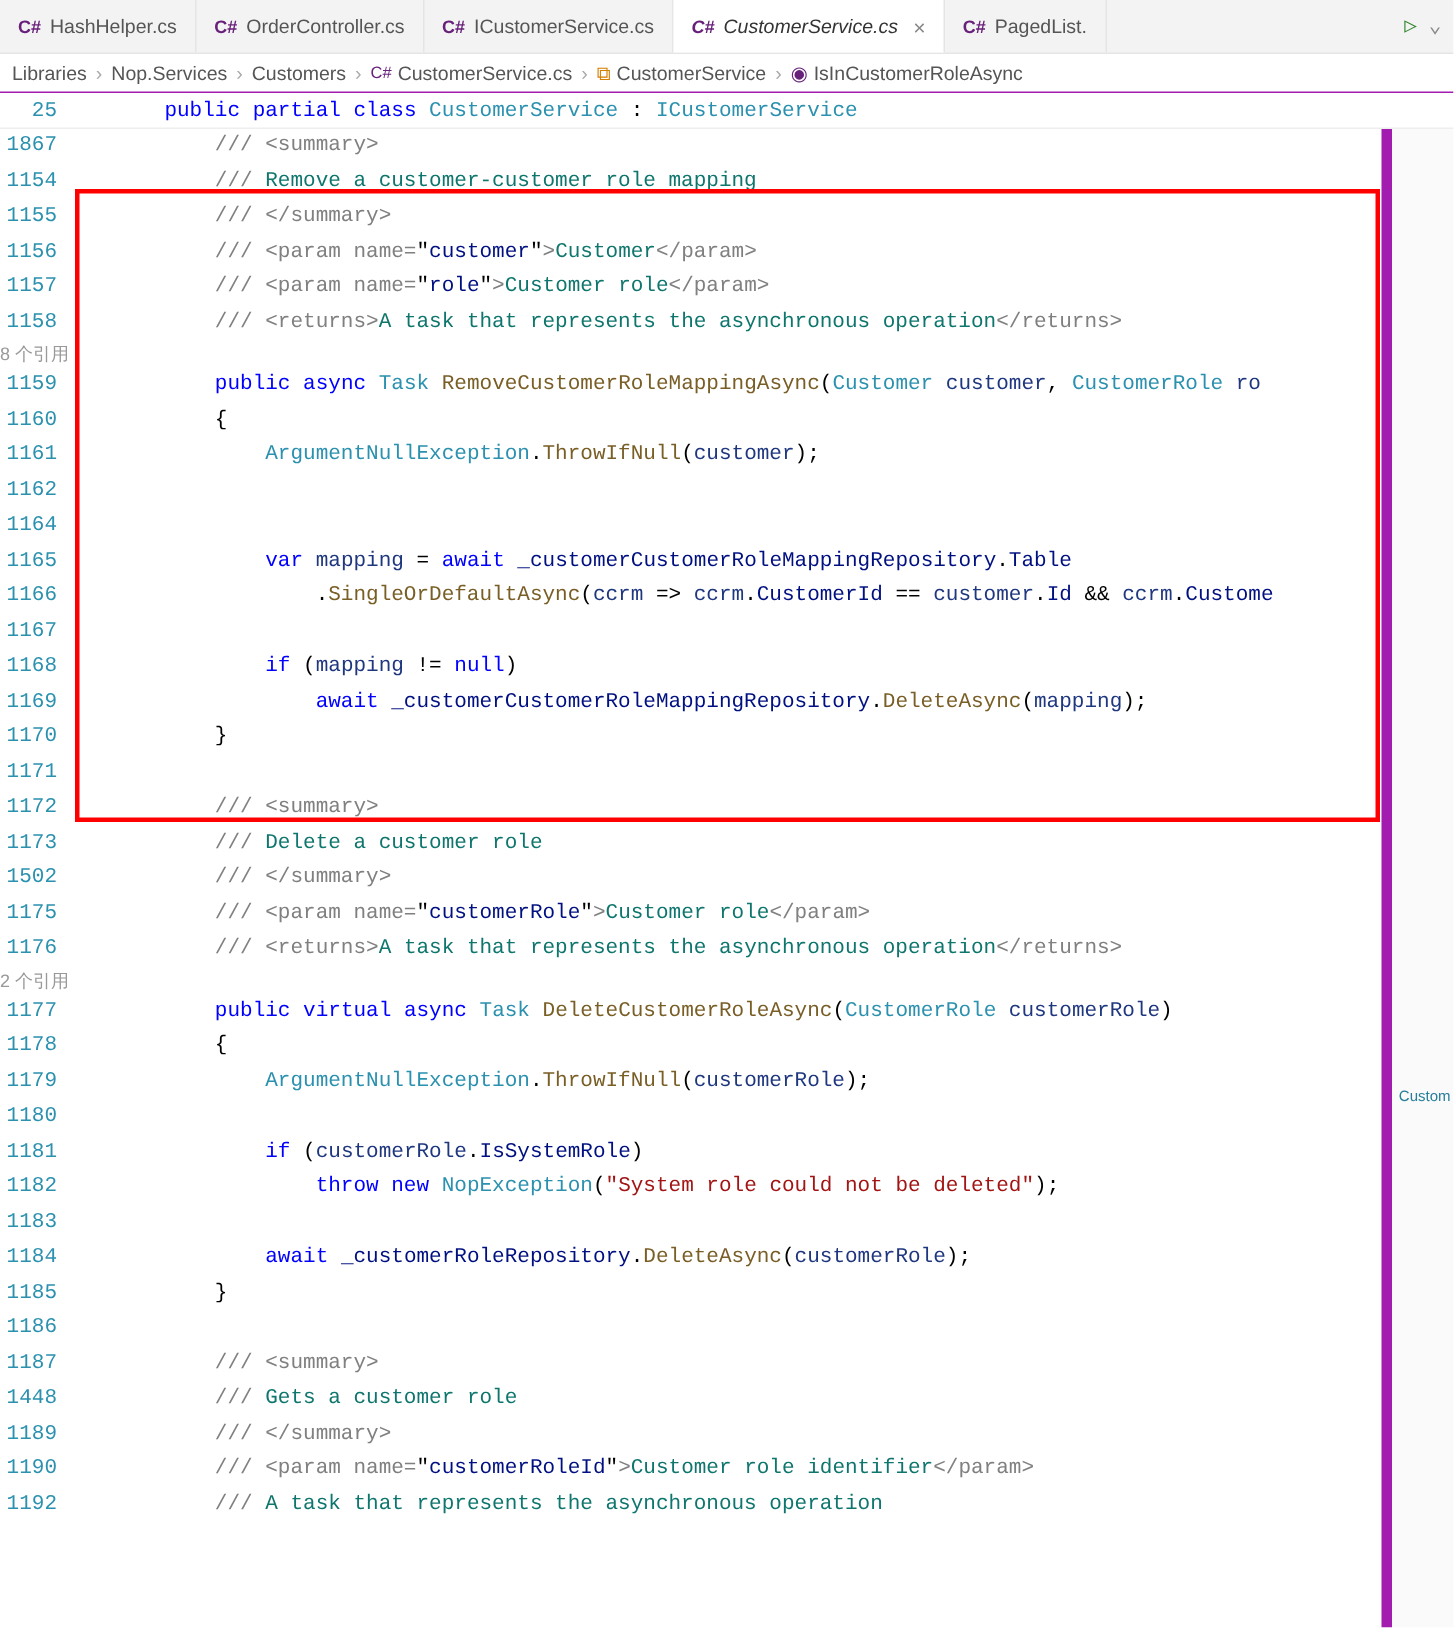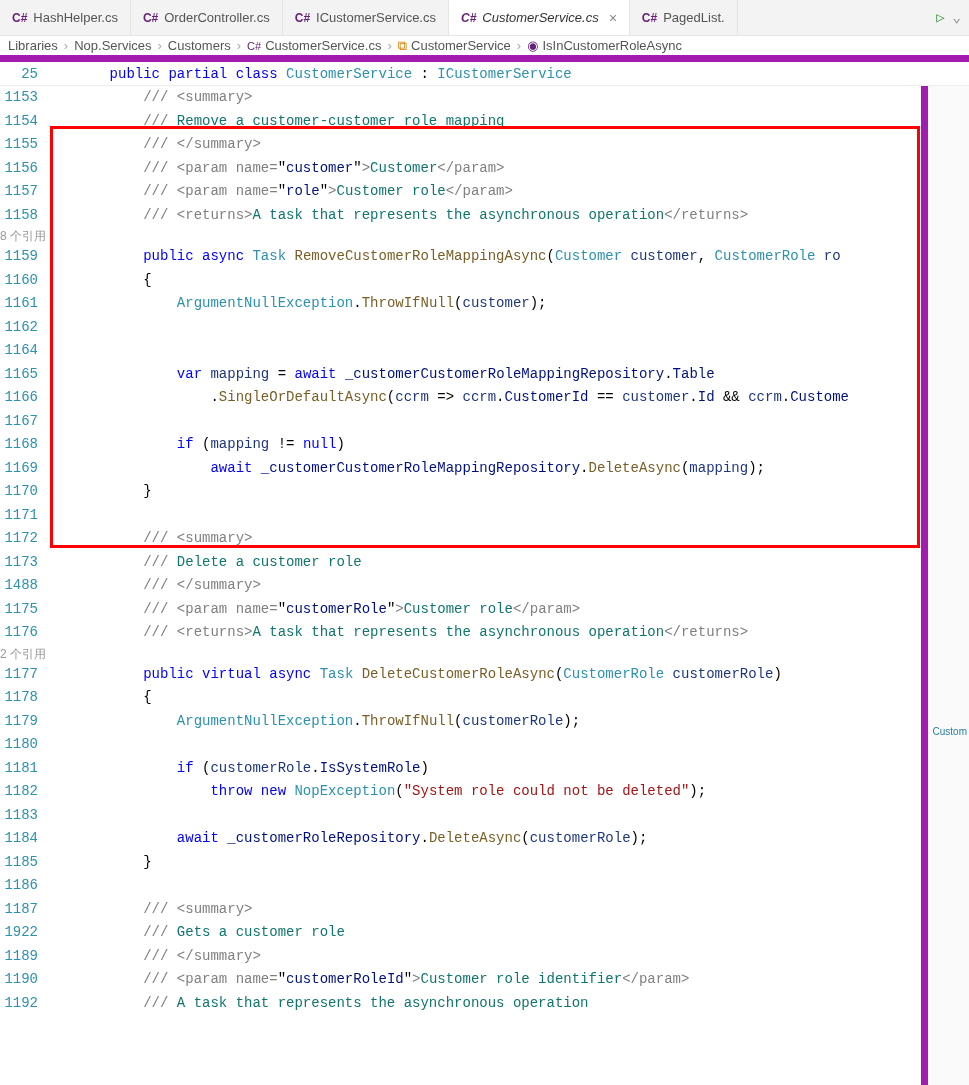--- a/index.html
+++ b/index.html
@@ -56,21 +56,21 @@
   }
   .breadcrumbs {
     display: flex;
     align-items: center;
     padding: 4px 8px;
     font-family: 'Segoe UI', sans-serif;
     font-size: 13px;
     color: #555;
     gap: 4px;
     height: 26px;
-    border-bottom: 7px solid #a21caf;
+    border-bottom: 1px solid #a21caf;
   }
   .breadcrumbs .chev { color: #aaa; padding: 0 2px; }
   .breadcrumbs .ic { color: #68217a; font-size: 11px; }
   .breadcrumbs .ic-orange { color: #d67e00; }
   .breadcrumbs .ic-purple { color: #68217a; }
   .editor-wrap {
     display: flex;
     height: calc(1085px - 36px - 26px - 24px);
   }
   .editor {
@@ -198,57 +198,57 @@
 
 <div class="sticky-header">
   <span class="ln">25</span>
   <span class="fold-col"></span>
   <span class="code" id="sticky-code"><span class="plain">    </span><span class="kw">public</span><span class="plain"> </span><span class="kw">partial</span><span class="plain"> </span><span class="kw">class</span><span class="plain"> </span><span class="type">CustomerService</span><span class="plain"> : </span><span class="type">ICustomerService</span></span>
 </div>
 
 <div class="editor-wrap">
   <div class="editor">
     <div id="code-lines">
-        <div class="line"><span class="ln">1153</span><span class="fold-col"></span><span class="code"><span class="plain">        </span><span class="cmt-tag">/// </span><span class="cmt-tag">&lt;summary&gt;</span></span></div>
+        <div class="line"><span class="ln">1867</span><span class="fold-col"></span><span class="code"><span class="plain">        </span><span class="cmt-tag">/// </span><span class="cmt-tag">&lt;summary&gt;</span></span></div>
         <div class="line"><span class="ln">1154</span><span class="fold-col"></span><span class="code"><span class="plain">        </span><span class="cmt-tag">/// </span><span class="cmt">Remove a customer-customer role mapping</span></span></div>
         <div class="line"><span class="ln">1155</span><span class="fold-col"></span><span class="code"><span class="plain">        </span><span class="cmt-tag">/// </span><span class="cmt-tag">&lt;/summary&gt;</span></span></div>
         <div class="line"><span class="ln">1156</span><span class="fold-col"></span><span class="code"><span class="plain">        </span><span class="cmt-tag">/// </span><span class="cmt-tag">&lt;param name=</span><span class="plain">"</span><span class="ident">customer</span><span class="plain">"</span><span class="cmt-tag">&gt;</span><span class="cmt">Customer</span><span class="cmt-tag">&lt;/param&gt;</span></span></div>
         <div class="line"><span class="ln">1157</span><span class="fold-col"></span><span class="code"><span class="plain">        </span><span class="cmt-tag">/// </span><span class="cmt-tag">&lt;param name=</span><span class="plain">"</span><span class="ident">role</span><span class="plain">"</span><span class="cmt-tag">&gt;</span><span class="cmt">Customer role</span><span class="cmt-tag">&lt;/param&gt;</span></span></div>
         <div class="line"><span class="ln">1158</span><span class="fold-col"></span><span class="code"><span class="plain">        </span><span class="cmt-tag">/// </span><span class="cmt-tag">&lt;returns&gt;</span><span class="cmt">A task that represents the asynchronous operation</span><span class="cmt-tag">&lt;/returns&gt;</span></span></div>
         <div class="codelens">8 个引用</div>
         <div class="line"><span class="ln">1159</span><span class="fold-col"></span><span class="code"><span class="plain">        </span><span class="kw">public</span><span class="plain"> </span><span class="kw">async</span><span class="plain"> </span><span class="type">Task</span><span class="plain"> </span><span class="method">RemoveCustomerRoleMappingAsync</span><span class="plain">(</span><span class="type">Customer</span><span class="plain"> </span><span class="local">customer</span><span class="plain">, </span><span class="type">CustomerRole</span><span class="plain"> </span><span class="local">ro</span></span></div>
         <div class="line"><span class="ln">1160</span><span class="fold-col"></span><span class="code"><span class="plain">        {</span></span></div>
         <div class="line"><span class="ln">1161</span><span class="fold-col"></span><span class="code"><span class="plain">            </span><span class="type">ArgumentNullException</span><span class="plain">.</span><span class="method">ThrowIfNull</span><span class="plain">(</span><span class="local">customer</span><span class="plain">);</span></span></div>
         <div class="line"><span class="ln">1162</span><span class="fold-col"></span><span class="code"><span class="plain"></span></span></div>
         <div class="line"><span class="ln">1164</span><span class="fold-col"></span><span class="code"><span class="plain"></span></span></div>
         <div class="line"><span class="ln">1165</span><span class="fold-col"></span><span class="code"><span class="plain">            </span><span class="kw">var</span><span class="plain"> </span><span class="local">mapping</span><span class="plain"> = </span><span class="kw">await</span><span class="plain"> </span><span class="ident">_customerCustomerRoleMappingRepository</span><span class="plain">.</span><span class="ident">Table</span></span></div>
         <div class="line"><span class="ln">1166</span><span class="fold-col"></span><span class="code"><span class="plain">                .</span><span class="method">SingleOrDefaultAsync</span><span class="plain">(</span><span class="local">ccrm</span><span class="plain"> =&gt; </span><span class="local">ccrm</span><span class="plain">.</span><span class="ident">CustomerId</span><span class="plain"> == </span><span class="local">customer</span><span class="plain">.</span><span class="ident">Id</span><span class="plain"> &amp;&amp; </span><span class="local">ccrm</span><span class="plain">.</span><span class="ident">Custome</span></span></div>
         <div class="line"><span class="ln">1167</span><span class="fold-col"></span><span class="code"><span class="plain"></span></span></div>
         <div class="line"><span class="ln">1168</span><span class="fold-col"></span><span class="code"><span class="plain">            </span><span class="kw">if</span><span class="plain"> (</span><span class="local">mapping</span><span class="plain"> != </span><span class="kw">null</span><span class="plain">)</span></span></div>
         <div class="line"><span class="ln">1169</span><span class="fold-col"></span><span class="code"><span class="plain">                </span><span class="kw">await</span><span class="plain"> </span><span class="ident">_customerCustomerRoleMappingRepository</span><span class="plain">.</span><span class="method">DeleteAsync</span><span class="plain">(</span><span class="local">mapping</span><span class="plain">);</span></span></div>
         <div class="line"><span class="ln">1170</span><span class="fold-col"></span><span class="code"><span class="plain">        }</span></span></div>
         <div class="line"><span class="ln">1171</span><span class="fold-col"></span><span class="code"><span class="plain"></span></span></div>
         <div class="line"><span class="ln">1172</span><span class="fold-col"></span><span class="code"><span class="plain">        </span><span class="cmt-tag">/// </span><span class="cmt-tag">&lt;summary&gt;</span></span></div>
         <div class="line"><span class="ln">1173</span><span class="fold-col"></span><span class="code"><span class="plain">        </span><span class="cmt-tag">/// </span><span class="cmt">Delete a customer role</span></span></div>
-        <div class="line"><span class="ln">1488</span><span class="fold-col"></span><span class="code"><span class="plain">        </span><span class="cmt-tag">/// </span><span class="cmt-tag">&lt;/summary&gt;</span></span></div>
+        <div class="line"><span class="ln">1502</span><span class="fold-col"></span><span class="code"><span class="plain">        </span><span class="cmt-tag">/// </span><span class="cmt-tag">&lt;/summary&gt;</span></span></div>
         <div class="line"><span class="ln">1175</span><span class="fold-col"></span><span class="code"><span class="plain">        </span><span class="cmt-tag">/// </span><span class="cmt-tag">&lt;param name=</span><span class="plain">"</span><span class="ident">customerRole</span><span class="plain">"</span><span class="cmt-tag">&gt;</span><span class="cmt">Customer role</span><span class="cmt-tag">&lt;/param&gt;</span></span></div>
         <div class="line"><span class="ln">1176</span><span class="fold-col"></span><span class="code"><span class="plain">        </span><span class="cmt-tag">/// </span><span class="cmt-tag">&lt;returns&gt;</span><span class="cmt">A task that represents the asynchronous operation</span><span class="cmt-tag">&lt;/returns&gt;</span></span></div>
         <div class="codelens">2 个引用</div>
         <div class="line"><span class="ln">1177</span><span class="fold-col"></span><span class="code"><span class="plain">        </span><span class="kw">public</span><span class="plain"> </span><span class="kw">virtual</span><span class="plain"> </span><span class="kw">async</span><span class="plain"> </span><span class="type">Task</span><span class="plain"> </span><span class="method">DeleteCustomerRoleAsync</span><span class="plain">(</span><span class="type">CustomerRole</span><span class="plain"> </span><span class="local">customerRole</span><span class="plain">)</span></span></div>
         <div class="line"><span class="ln">1178</span><span class="fold-col"></span><span class="code"><span class="plain">        {</span></span></div>
         <div class="line"><span class="ln">1179</span><span class="fold-col"></span><span class="code"><span class="plain">            </span><span class="type">ArgumentNullException</span><span class="plain">.</span><span class="method">ThrowIfNull</span><span class="plain">(</span><span class="local">customerRole</span><span class="plain">);</span></span></div>
         <div class="line"><span class="ln">1180</span><span class="fold-col"></span><span class="code"><span class="plain"></span></span></div>
         <div class="line"><span class="ln">1181</span><span class="fold-col"></span><span class="code"><span class="plain">            </span><span class="kw">if</span><span class="plain"> (</span><span class="local">customerRole</span><span class="plain">.</span><span class="ident">IsSystemRole</span><span class="plain">)</span></span></div>
         <div class="line"><span class="ln">1182</span><span class="fold-col"></span><span class="code"><span class="plain">                </span><span class="kw">throw</span><span class="plain"> </span><span class="kw">new</span><span class="plain"> </span><span class="type">NopException</span><span class="plain">(</span><span class="str">"System role could not be deleted"</span><span class="plain">);</span></span></div>
         <div class="line"><span class="ln">1183</span><span class="fold-col"></span><span class="code"><span class="plain"></span></span></div>
         <div class="line"><span class="ln">1184</span><span class="fold-col"></span><span class="code"><span class="plain">            </span><span class="kw">await</span><span class="plain"> </span><span class="ident">_customerRoleRepository</span><span class="plain">.</span><span class="method">DeleteAsync</span><span class="plain">(</span><span class="local">customerRole</span><span class="plain">);</span></span></div>
         <div class="line"><span class="ln">1185</span><span class="fold-col"></span><span class="code"><span class="plain">        }</span></span></div>
         <div class="line"><span class="ln">1186</span><span class="fold-col"></span><span class="code"><span class="plain"></span></span></div>
         <div class="line"><span class="ln">1187</span><span class="fold-col"></span><span class="code"><span class="plain">        </span><span class="cmt-tag">/// </span><span class="cmt-tag">&lt;summary&gt;</span></span></div>
-        <div class="line"><span class="ln">1922</span><span class="fold-col"></span><span class="code"><span class="plain">        </span><span class="cmt-tag">/// </span><span class="cmt">Gets a customer role</span></span></div>
+        <div class="line"><span class="ln">1448</span><span class="fold-col"></span><span class="code"><span class="plain">        </span><span class="cmt-tag">/// </span><span class="cmt">Gets a customer role</span></span></div>
         <div class="line"><span class="ln">1189</span><span class="fold-col"></span><span class="code"><span class="plain">        </span><span class="cmt-tag">/// </span><span class="cmt-tag">&lt;/summary&gt;</span></span></div>
         <div class="line"><span class="ln">1190</span><span class="fold-col"></span><span class="code"><span class="plain">        </span><span class="cmt-tag">/// </span><span class="cmt-tag">&lt;param name=</span><span class="plain">"</span><span class="ident">customerRoleId</span><span class="plain">"</span><span class="cmt-tag">&gt;</span><span class="cmt">Customer role identifier</span><span class="cmt-tag">&lt;/param&gt;</span></span></div>
         <div class="line"><span class="ln">1192</span><span class="fold-col"></span><span class="code"><span class="plain">        </span><span class="cmt-tag">/// </span><span class="cmt">A task that represents the asynchronous operation</span></span></div>
       </div>
     <div class="red-box"></div>
   </div>
   <div class="minimap">
     <div class="minimap-label">Custom</div>
   </div>
 </div>

